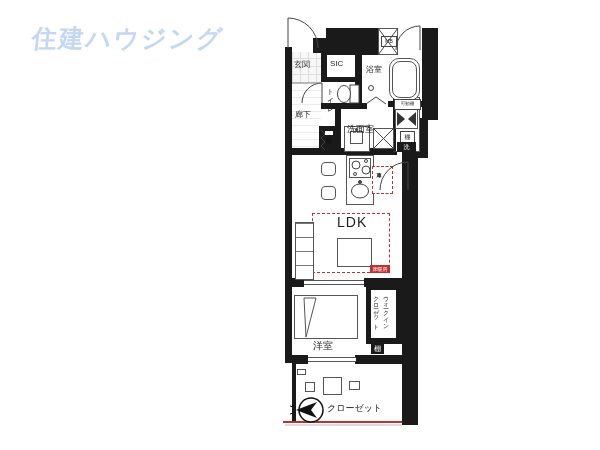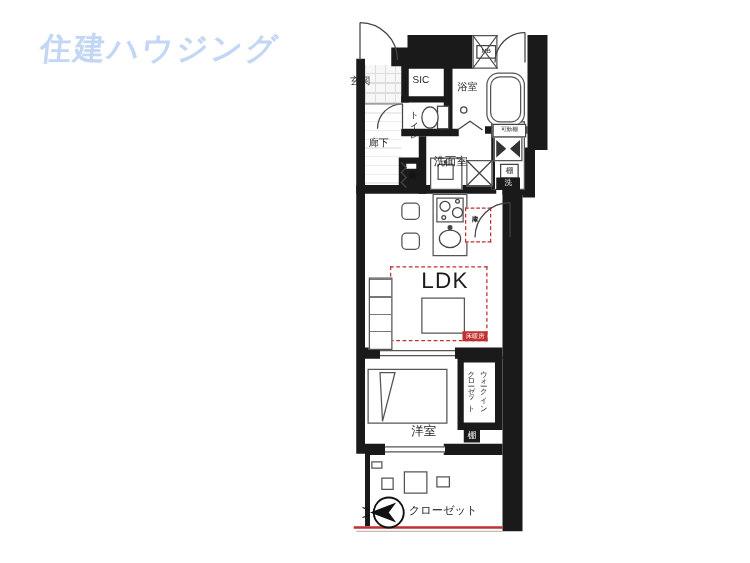--- a/index.html
+++ b/index.html
@@ -83,35 +83,35 @@
   <div class="fx" id="tv-board" style="left:295px;top:222px;width:19px;height:58px"></div>
   <div class="fx" style="left:294px;top:295px;width:64px;height:44px"></div>
   <div class="fx" style="left:371px;top:290px;width:25px;height:48px;border:none"></div>
   <div class="fx" style="left:297px;top:369px;width:9px;height:6px"></div>
   <div class="fx" style="left:305px;top:382px;width:10px;height:10px"></div>
   <div class="fx" style="left:323px;top:377px;width:19px;height:18px"></div>
   <div class="fx" style="left:349px;top:381px;width:11px;height:9px"></div>
 
   <div style="position:absolute;left:283px;top:421px;width:119px;height:2px;background:#c03030"></div>
 
-  <div class="lbl" style="left:280px;top:61px;font-size:8px">玄関</div>
+  <div class="lbl" style="left:294px;top:61px;font-size:8px">玄関</div>
   <div class="lbl" style="left:330px;top:60px;font-size:8px">SIC</div>
   <div class="lbl vtext" style="left:327px;top:83px;font-size:7px">トイレ</div>
   <div class="lbl" style="left:366px;top:66px;font-size:8px">浴室</div>
   <div class="lbl badge-box" style="left:381px;top:36px;width:14px;height:9px;font-size:5px">MB</div>
   <div class="lbl" style="left:295px;top:111px;font-size:8px">廊下</div>
   <div class="lbl" style="left:347px;top:125px;font-size:9px">洗面室</div>
   <div class="lbl vtext" style="left:325px;top:131px;font-size:6px;color:#111;background:#fff;padding:1px">収納</div>
   <div class="lbl badge-box" style="left:394px;top:99px;width:25px;height:9px;font-size:4.5px">可動棚</div>
   <div class="lbl badge-box" style="left:400px;top:131px;width:13px;height:10px;font-size:6px">棚</div>
   <div class="lbl badge-dark" style="left:397px;top:142px;width:19px;height:10px;font-size:6px">洗</div>
   <div class="lbl vtext" style="left:376px;top:168px;font-size:5px;letter-spacing:0">冷蔵庫</div>
-  <div class="lbl" style="left:337px;top:215px;font-size:18px;letter-spacing:1px">LDK</div>
+  <div class="lbl" style="left:337px;top:215px;font-size:14px;letter-spacing:1px">LDK</div>
   <div class="lbl badge-red" style="left:370px;top:265px;width:20px;height:8px;font-size:5px">床暖房</div>
-  <div class="lbl" style="left:329px;top:341px;font-size:10px">洋室</div>
+  <div class="lbl" style="left:313px;top:341px;font-size:10px">洋室</div>
   <div class="lbl vtext" style="left:383px;top:292px;font-size:6px;letter-spacing:0">ウォークイン</div>
   <div class="lbl vtext" style="left:373px;top:292px;font-size:6px;letter-spacing:0">クローゼット</div>
   <div class="lbl badge-dark" style="left:371px;top:343px;width:13px;height:11px;font-size:7px">棚</div>
   <div class="lbl" style="left:327px;top:404px;font-size:9px">クローゼット</div>
 
   <svg id="svg-overlay" width="600" height="450" viewBox="0 0 600 450">
     <g stroke="#444" fill="none" stroke-width="1">
       <g>
         <path d="M 288 18 L 288 48"></path>
           <path d="M 288 18 A 30 30 0 0 1 318 48"></path>

